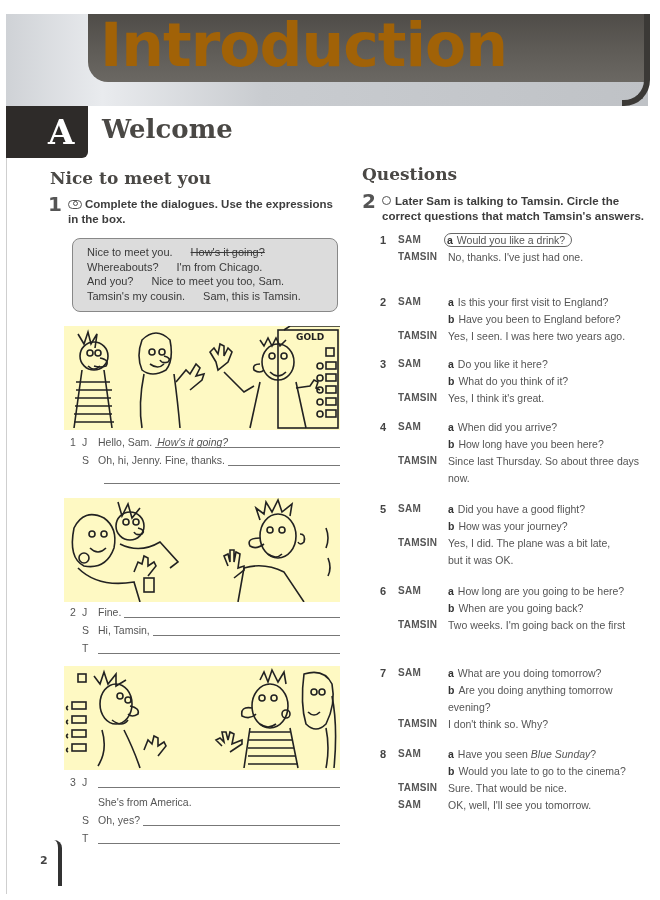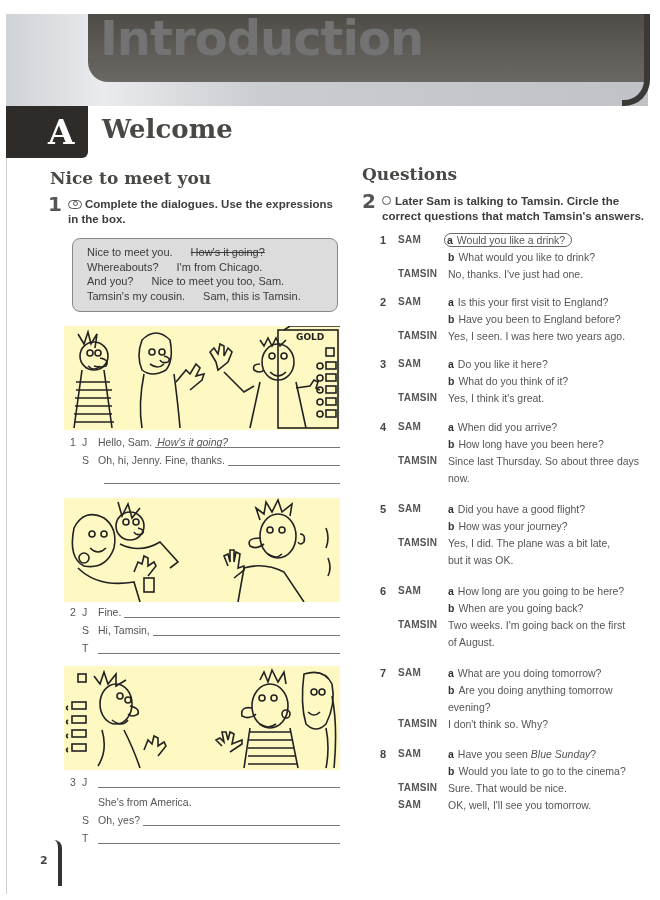--- a/index.html
+++ b/index.html
@@ -18,22 +18,22 @@
       background: linear-gradient(180deg, #4f4c48 0%, #5e5b56 50%, #6b6863 100%);
       border-bottom-left-radius: 20px;
     }
     .header-curl {
       position: absolute; left: 622px; top: 14px; width: 28px; height: 92px;
       border-right: 6px solid #3b3936; border-bottom: 6px solid #3b3936;
       border-bottom-right-radius: 26px; background: transparent;
     }
     .title {
       position: absolute; left: 100px; top: 10px;
-      font-family: "DejaVu Sans", sans-serif; font-weight: bold; font-size: 48px;
-      color: #737373; letter-spacing: -1px;
+      font-family: "DejaVu Sans", sans-serif; font-weight: bold; font-size: 60px;
+      color: #a16207; letter-spacing: -1px;
     }
 
     
     .section-badge {
       position: absolute; left: 6px; top: 106px; width: 82px; height: 52px;
       background: #2e2b29; border-bottom-right-radius: 6px;
     }
     .section-letter {
       position: absolute; left: 48px; top: 112px;
       font-family: "DejaVu Serif", serif; font-weight: bold; font-size: 34px; color: #fff;
@@ -313,24 +313,20 @@
   <span>correct questions that match Tamsin's answers.</span>
 </div>
 
 <div class="q-item" style="top:231px;">
   <div class="q-row">
       <span class="q-num">1</span>
       <span class="q-sp">SAM</span>
       <span class="q-opt circled"><b>a</b><span>Would you like a drink?</span></span>
     </div>
   <div class="q-row">
-      <span class="q-indent"></span>
-      <span class="q-opt"><b>b</b><span>What would you like to drink?</span></span>
-    </div>
-  <div class="q-row">
       <span class="q-num"></span>
       <span class="q-sp">TAMSIN</span>
       <span class="q-ans">No, thanks. I've just had one.</span>
     </div>
 </div>
 
 <div class="q-item" style="top:293px;">
   <div class="q-row">
       <span class="q-num">2</span>
       <span class="q-sp">SAM</span>
@@ -413,24 +409,20 @@
       <span class="q-opt"><b>a</b><span>How long are you going to be here?</span></span>
     </div>
   <div class="q-row">
       <span class="q-indent"></span>
       <span class="q-opt"><b>b</b><span>When are you going back?</span></span>
     </div>
   <div class="q-row">
       <span class="q-num"></span>
       <span class="q-sp">TAMSIN</span>
       <span class="q-ans">Two weeks. I'm going back on the first</span>
-    </div>
-  <div class="q-row">
-      <span class="q-indent"></span>
-      <span class="q-ans">of August.</span>
     </div>
 </div>
 
 <div class="q-item" style="top:664px;">
   <div class="q-row">
       <span class="q-num">7</span>
       <span class="q-sp">SAM</span>
       <span class="q-opt"><b>a</b><span>What are you doing tomorrow?</span></span>
     </div>
   <div class="q-row">

